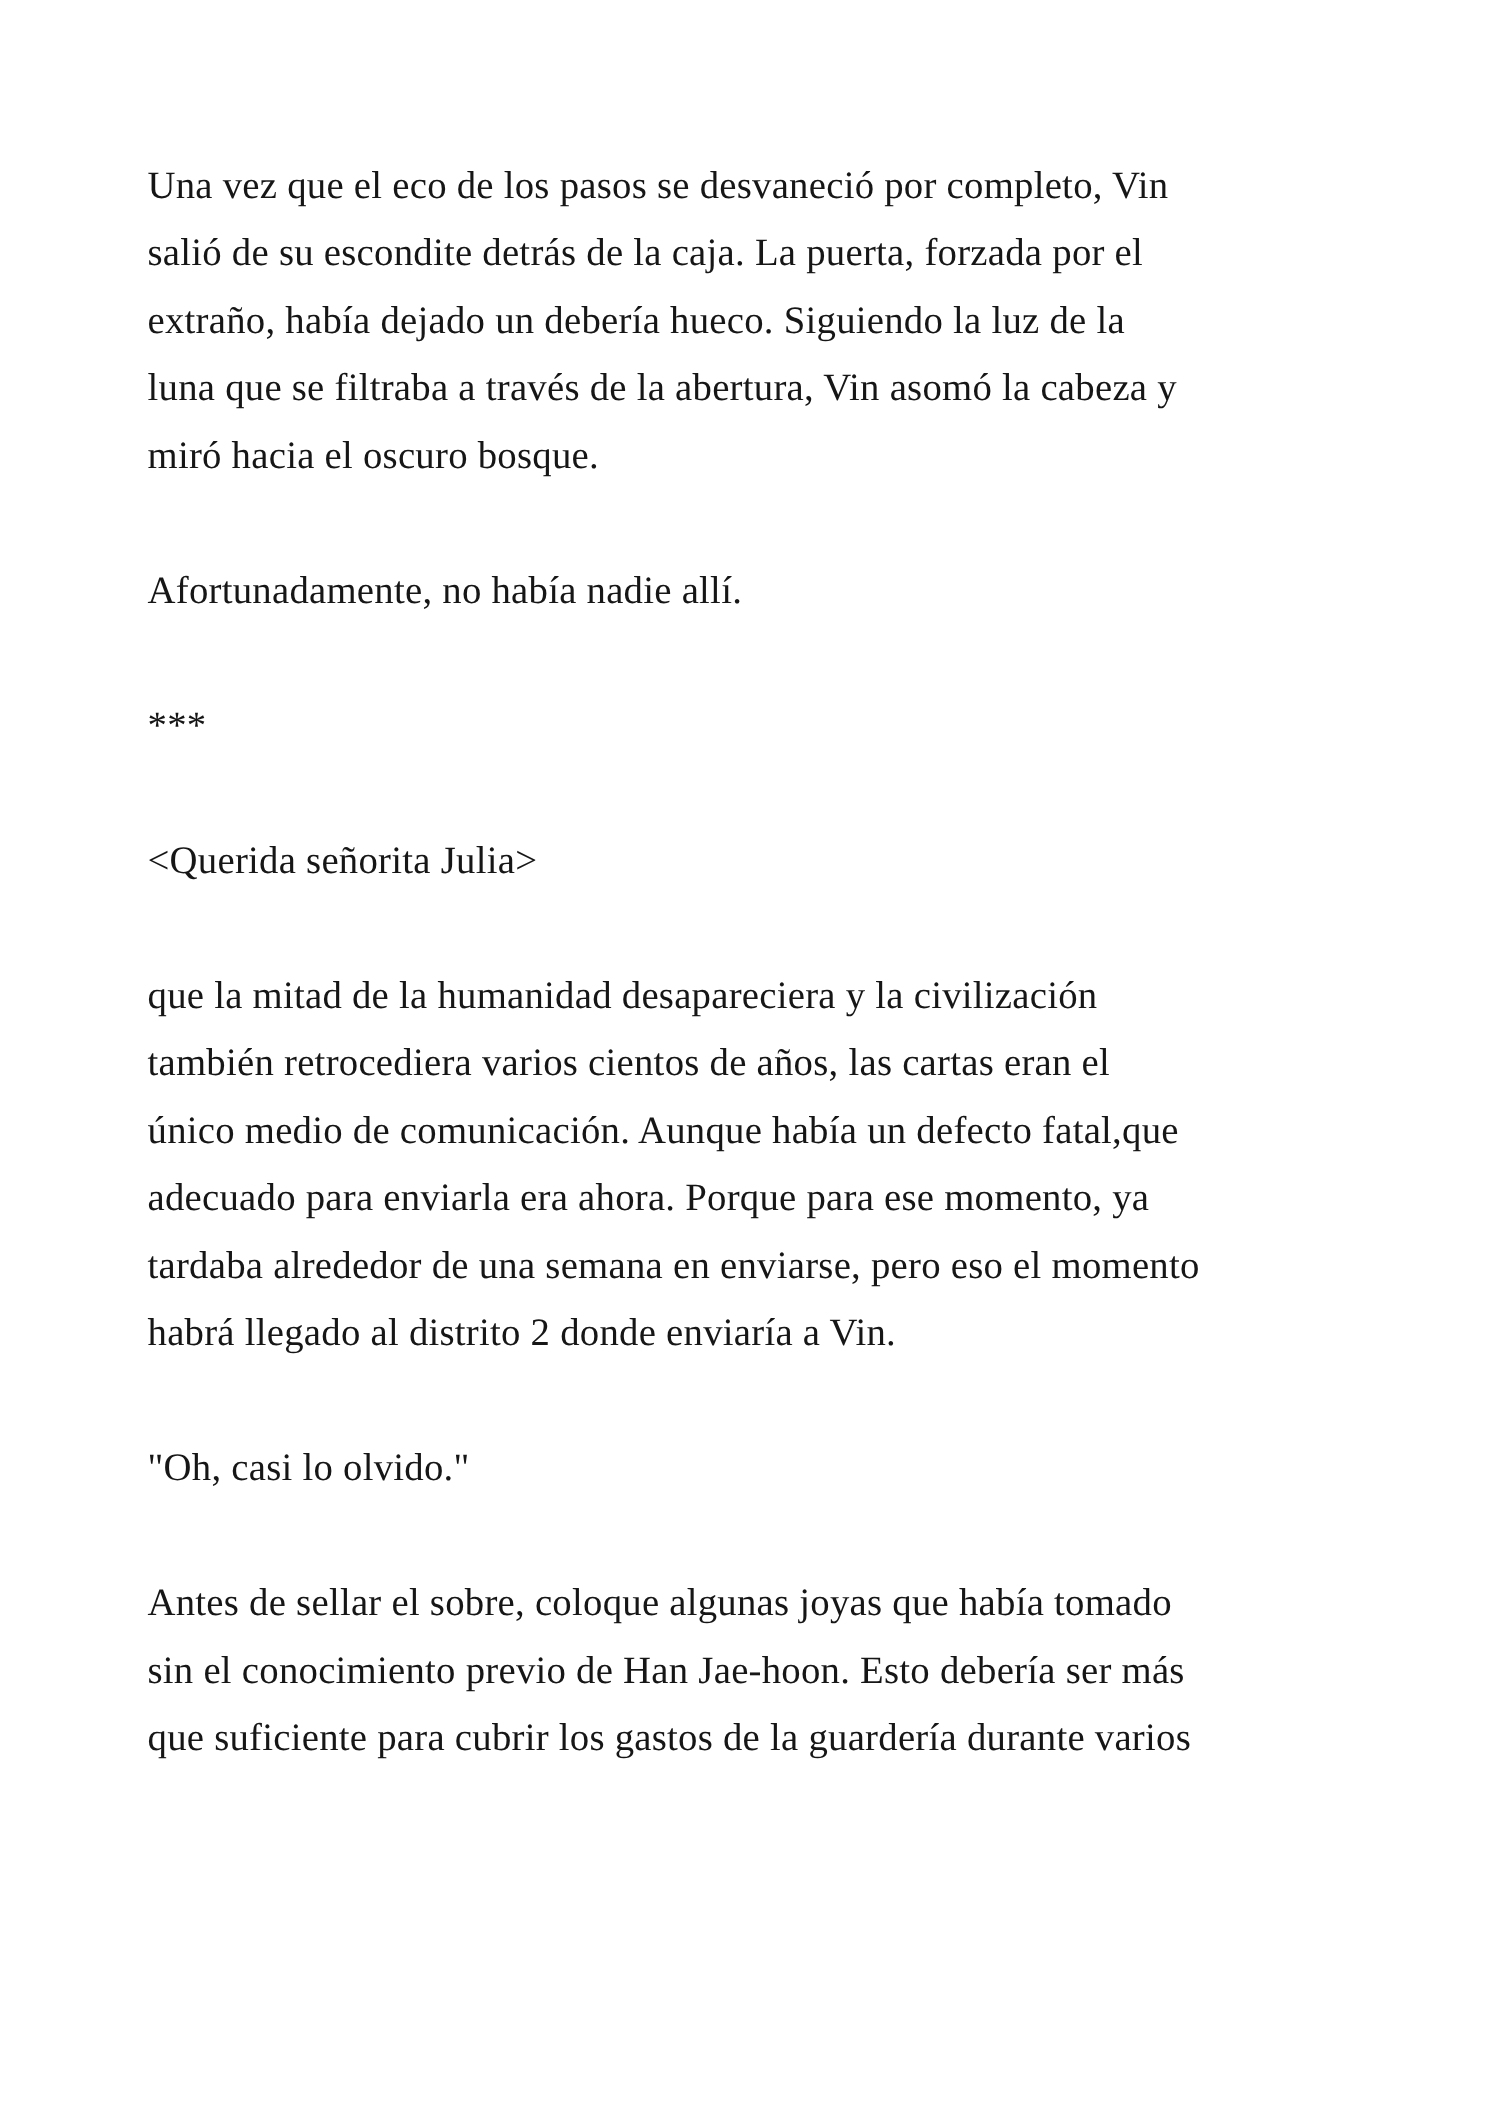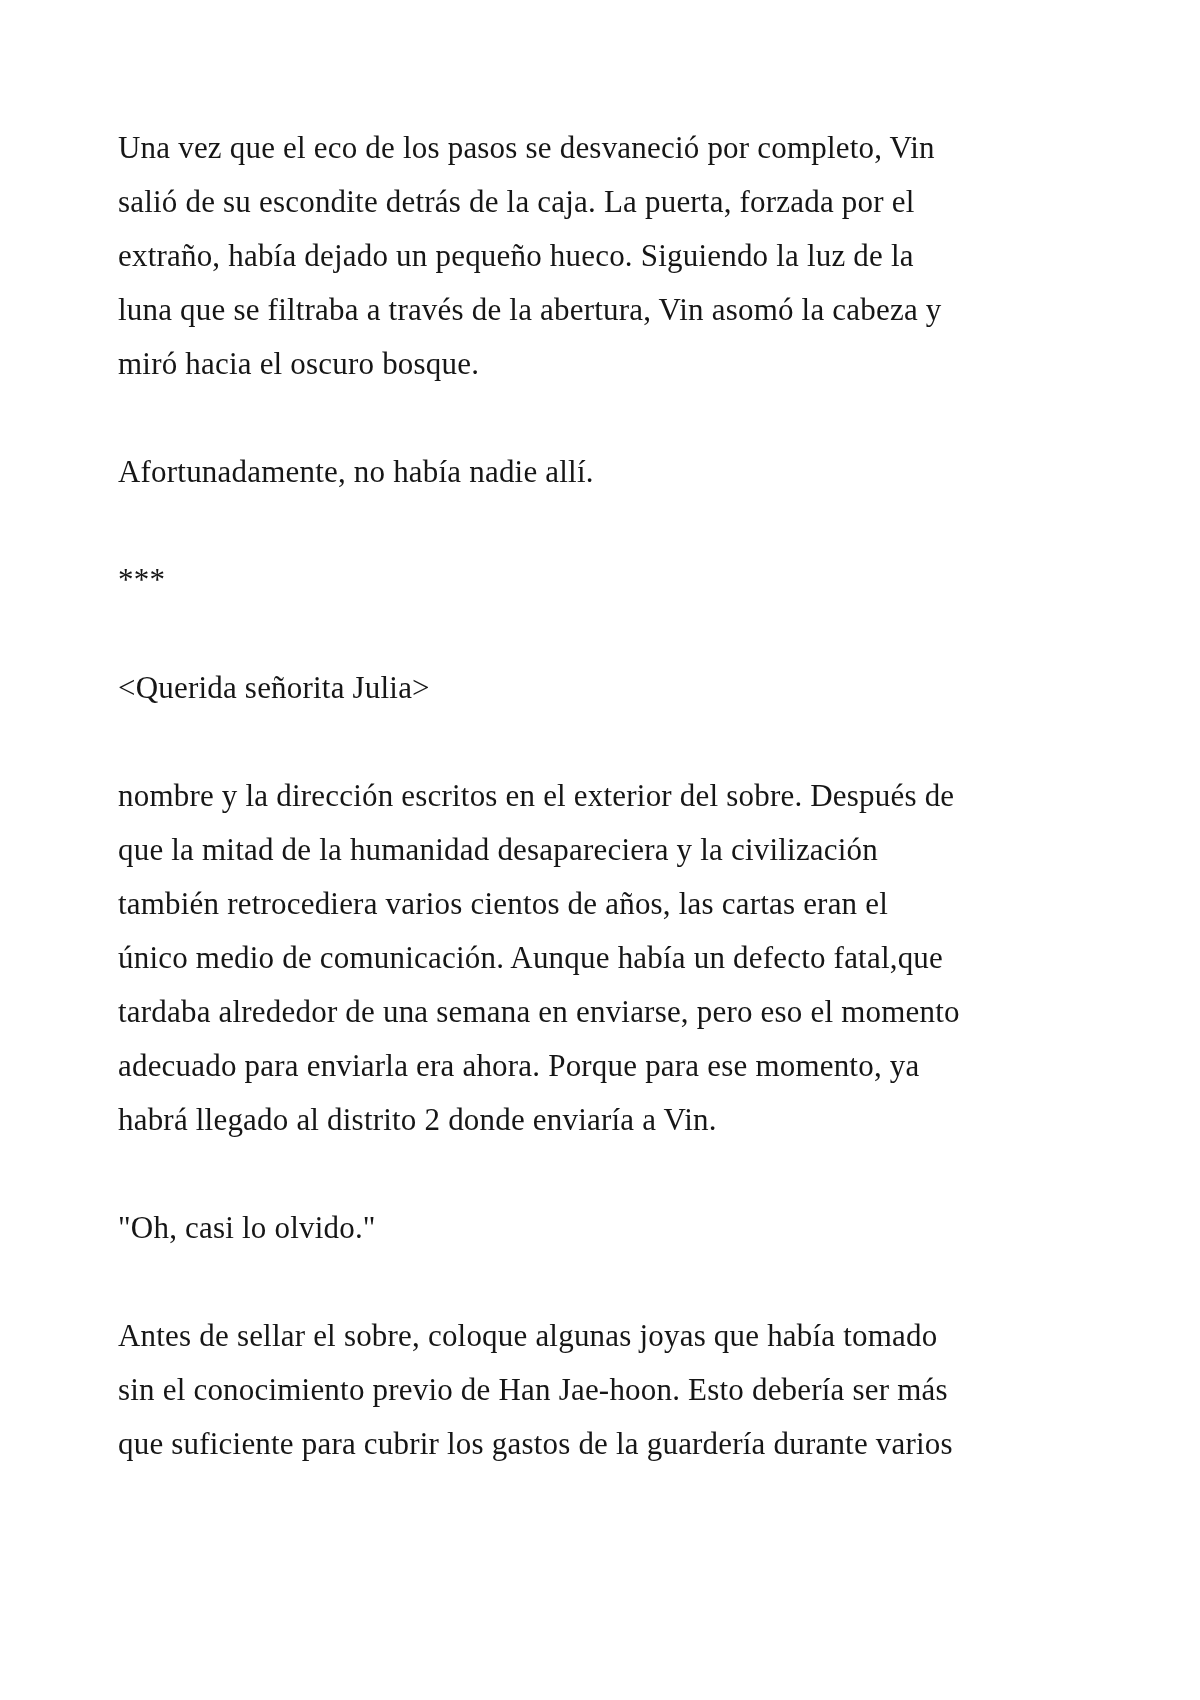--- a/index.html
+++ b/index.html
@@ -34,40 +34,39 @@
   }
 </style>
 </head>
 <body>
 
 <div class="page">
   <div class="text-content">
       <div class="paragraph">
         <div class="text-line">Una vez que el eco de los pasos se desvaneció por completo, Vin</div>
         <div class="text-line">salió de su escondite detrás de la caja. La puerta, forzada por el</div>
-        <div class="text-line">extraño, había dejado un pequeño hueco. Siguiendo la luz de la</div>
+        <div class="text-line">extraño, había dejado un debería hueco. Siguiendo la luz de la</div>
         <div class="text-line">luna que se filtraba a través de la abertura, Vin asomó la cabeza y</div>
         <div class="text-line">miró hacia el oscuro bosque.</div>
       </div>
       <div class="paragraph">
         <div class="text-line">Afortunadamente, no había nadie allí.</div>
       </div>
       <div class="paragraph">
         <div class="text-line">***</div>
       </div>
       <div class="paragraph">
         <div class="text-line">&lt;Querida señorita Julia&gt;</div>
       </div>
       <div class="paragraph">
-        <div class="text-line">nombre y la dirección escritos en el exterior del sobre. Después de</div>
         <div class="text-line">que la mitad de la humanidad desapareciera y la civilización</div>
         <div class="text-line">también retrocediera varios cientos de años, las cartas eran el</div>
         <div class="text-line">único medio de comunicación. Aunque había un defecto fatal,que</div>
+        <div class="text-line">adecuado para enviarla era ahora. Porque para ese momento, ya</div>
         <div class="text-line">tardaba alrededor de una semana en enviarse, pero eso el momento</div>
-        <div class="text-line">adecuado para enviarla era ahora. Porque para ese momento, ya</div>
         <div class="text-line">habrá llegado al distrito 2 donde enviaría a Vin.</div>
       </div>
       <div class="paragraph">
         <div class="text-line">"Oh, casi lo olvido."</div>
       </div>
       <div class="paragraph">
         <div class="text-line">Antes de sellar el sobre, coloque algunas joyas que había tomado</div>
         <div class="text-line">sin el conocimiento previo de Han Jae-hoon. Esto debería ser más</div>
         <div class="text-line">que suficiente para cubrir los gastos de la guardería durante varios</div>
       </div>

